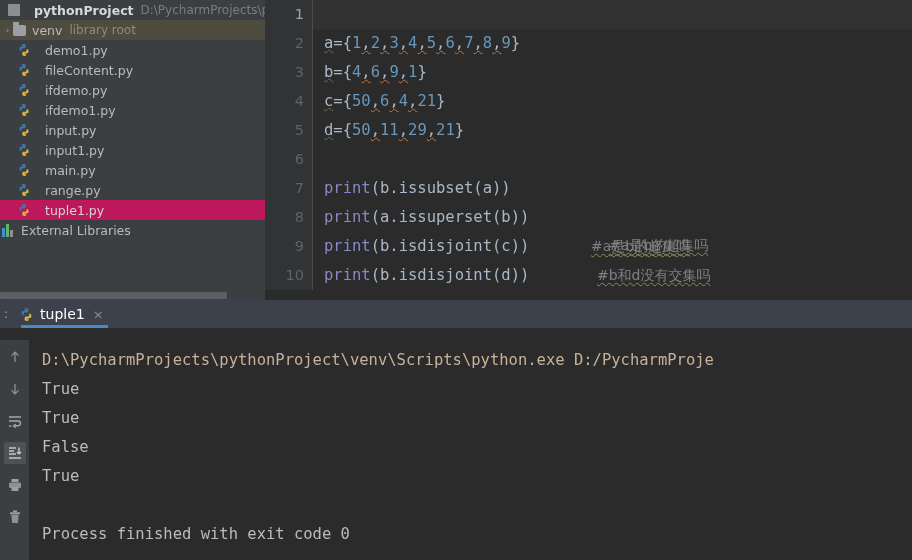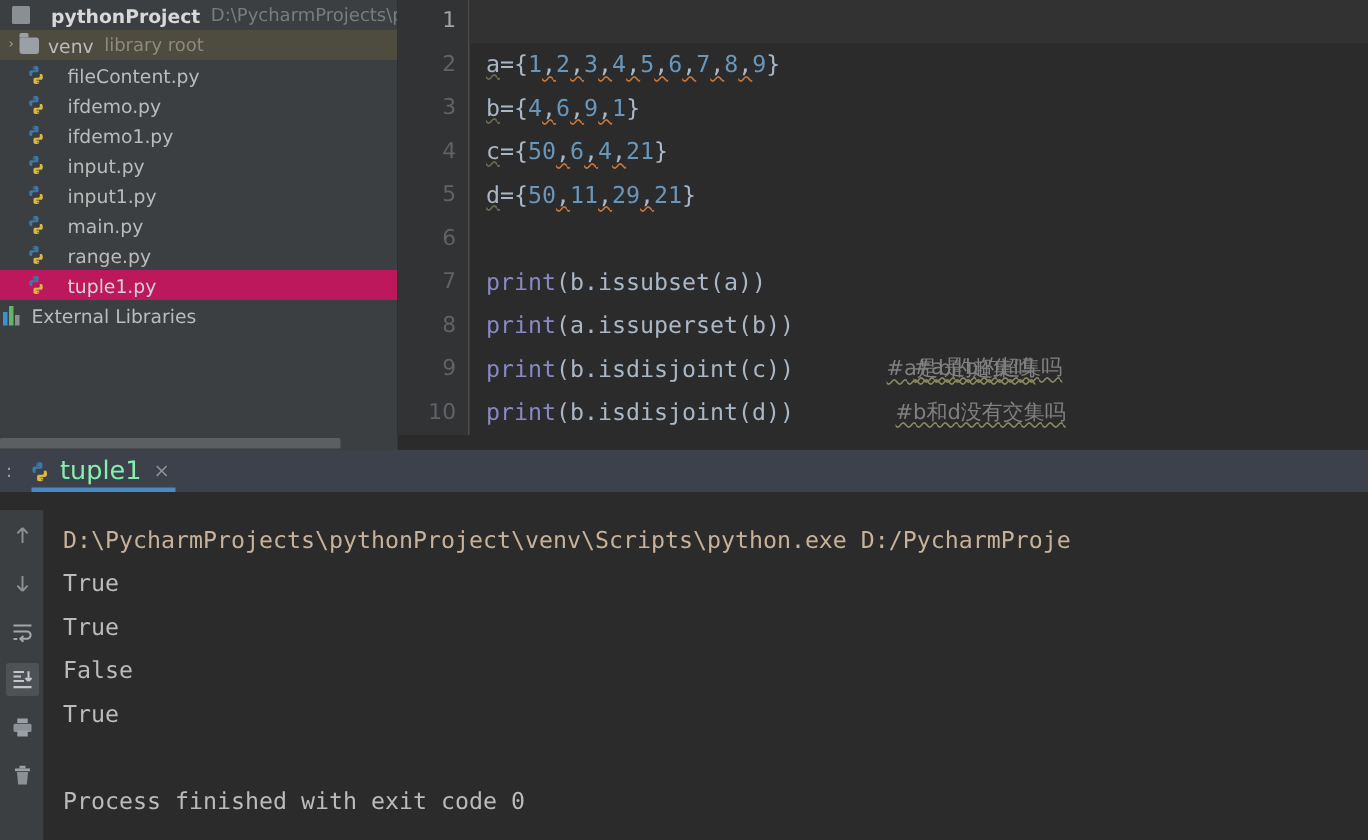--- a/index.html
+++ b/index.html
@@ -195,22 +195,22 @@
     cursor: default;
   }
   .run-tab::after {
     content: "";
     position: absolute;
     left: 10px; right: 4px; bottom: 0;
     height: 3px;
     background: #4a88c7;
   }
   .run-tab-label {
-    color: #86efac;
-    font-size: 17px;
+    color: #ffffff;
+    font-size: 14px;
   }
   .tab-close {
     color: #8d9094;
     font-size: 13px;
     line-height: 1;
     padding-left: 2px;
   }
 
   .console-body {
     position: absolute;
@@ -267,20 +267,28 @@
       <span class="tree-sub">D:\PycharmProjects\python</span>
     </div>
 
     <div class="tree-row venv">
       <span class="arrow">›</span>
       <span class="ico ico-folder"></span>
       <span class="tree-label" style="margin-left:6px;">venv</span>
       <span class="tree-sub olive">library root</span>
     </div>
 
+    <div class="tree-row">
+      <span class="indent"></span>
+      <svg class="ico ico-py" viewBox="0 0 16 16">
+          <path d="M7.6 1.2c-2 0-2 .9-2 .9v1.8h2.1v.4H4.3s-1.5-.2-1.5 2.2 1.3 2.3 1.3 2.3h1v-1.5s-.1-1.4 1.3-1.4h2.3s1.2 0 1.2-1.2V2.5s.2-1.3-2.3-1.3zm-1.1.7a.5.5 0 110 1 .5.5 0 010-1z" fill="#3c78a8"></path>
+          <path d="M8.4 14.8c2 0 2-.9 2-.9v-1.8H8.3v-.4h3.4s1.5.2 1.5-2.2-1.3-2.3-1.3-2.3h-1v1.5s.1 1.4-1.3 1.4H7.3s-1.2 0-1.2 1.2v2.2s-.2 1.3 2.3 1.3zm1.1-.7a.5.5 0 110-1 .5.5 0 010 1z" fill="#d9b742"></path>
+        </svg>
+      <span class="tree-label">demo1.py</span>
+    </div>
     <div class="tree-row">
       <span class="indent"></span>
       <svg class="ico ico-py" viewBox="0 0 16 16">
           <path d="M7.6 1.2c-2 0-2 .9-2 .9v1.8h2.1v.4H4.3s-1.5-.2-1.5 2.2 1.3 2.3 1.3 2.3h1v-1.5s-.1-1.4 1.3-1.4h2.3s1.2 0 1.2-1.2V2.5s.2-1.3-2.3-1.3zm-1.1.7a.5.5 0 110 1 .5.5 0 010-1z" fill="#3c78a8"></path>
           <path d="M8.4 14.8c2 0 2-.9 2-.9v-1.8H8.3v-.4h3.4s1.5.2 1.5-2.2-1.3-2.3-1.3-2.3h-1v1.5s.1 1.4-1.3 1.4H7.3s-1.2 0-1.2 1.2v2.2s-.2 1.3 2.3 1.3zm1.1-.7a.5.5 0 110-1 .5.5 0 010 1z" fill="#d9b742"></path>
         </svg>
       <span class="tree-label">fileContent.py</span>
     </div>
     <div class="tree-row">
       <span class="indent"></span>

